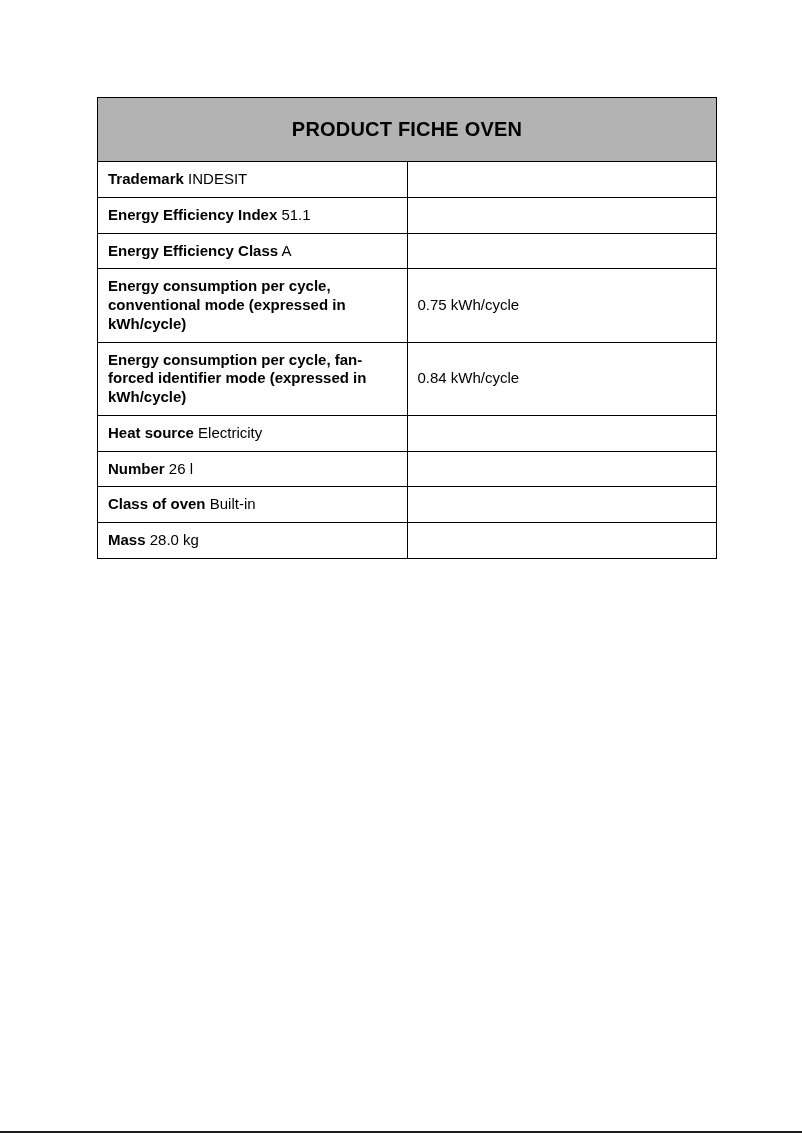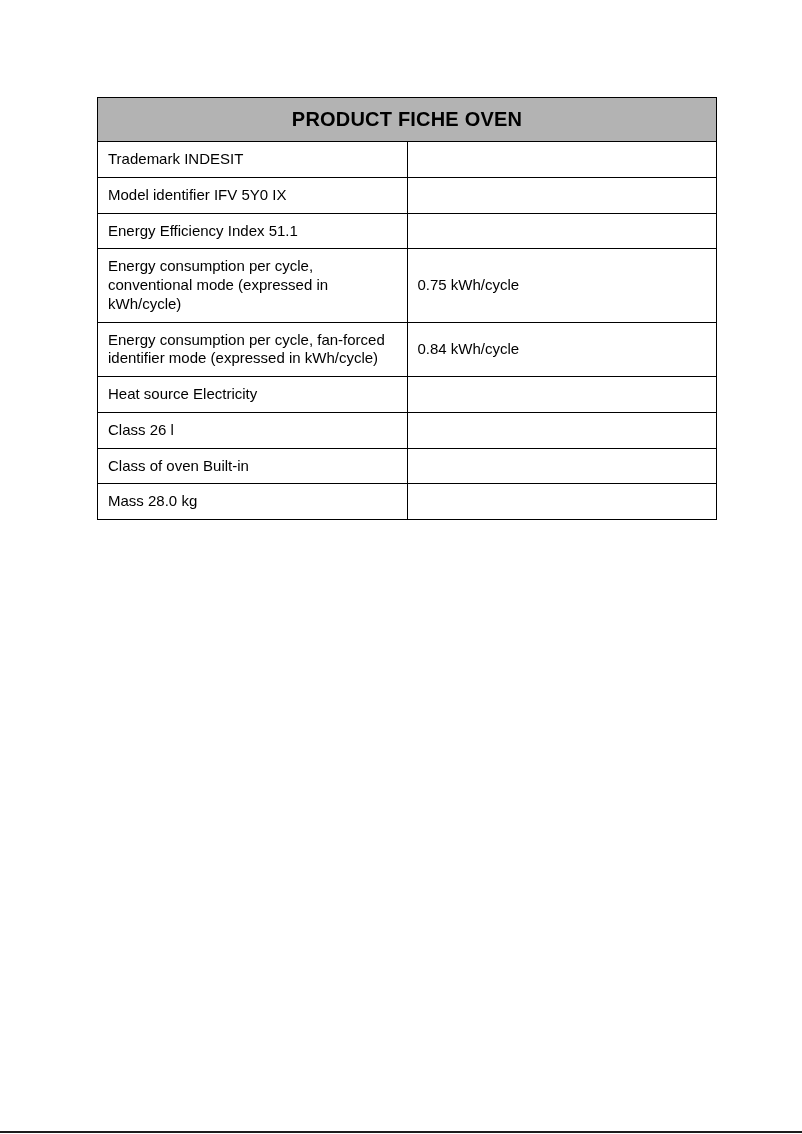--- a/index.html
+++ b/index.html
@@ -28,36 +28,36 @@
   .fiche-table th,
   .fiche-table td {
     border: 1.5px solid #000000;
     vertical-align: middle;
   }
   th.title-cell {
     background: #b3b3b3;
     font-size: 20px;
     font-weight: bold;
     text-align: center;
-    padding: 10px 6px;
+    padding: 20px 6px;
     letter-spacing: 0.2px;
   }
   td.label-cell {
     width: 416px;
     padding: 8px 10px;
     font-size: 15px;
     line-height: 1.25;
   }
   td.value-cell {
     width: 204px;
     padding: 4px 10px;
     font-size: 15px;
     line-height: 1.25;
   }
-  .lbl { font-weight: normal; }
+  .lbl { font-weight: bold; }
   .bottom-line {
     position: absolute;
     left: 0;
     bottom: 1px;
     width: 100%;
     height: 2px;
     background: #1c1c1c;
   }
 </style>
 </head>
@@ -70,41 +70,41 @@
       <tr>
         <th class="title-cell" colspan="2">PRODUCT FICHE OVEN</th>
       </tr>
     </thead>
     <tbody>
       <tr>
         <td class="label-cell"><span class="lbl">Trademark</span> <span>INDESIT</span></td>
         <td class="value-cell"></td>
       </tr>
       <tr>
-        <td class="label-cell"><span class="lbl">Model identifier</span> <span>IFV 5Y0 IX</span></td>
+        <td class="label-cell"><span class="lbl">Energy Efficiency Index</span> <span>51.1</span></td>
         <td class="value-cell"></td>
       </tr>
       <tr>
-        <td class="label-cell"><span class="lbl">Energy Efficiency Index</span> <span>51.1</span></td>
+        <td class="label-cell"><span class="lbl">Energy Efficiency Class</span> <span>A</span></td>
         <td class="value-cell"></td>
       </tr>
       <tr>
         <td class="label-cell"><span class="lbl">Energy consumption per cycle, conventional mode (expressed in kWh/cycle)</span> <span></span></td>
         <td class="value-cell">0.75 kWh/cycle</td>
       </tr>
       <tr>
         <td class="label-cell"><span class="lbl">Energy consumption per cycle, fan-forced identifier mode (expressed in kWh/cycle)</span> <span></span></td>
         <td class="value-cell">0.84 kWh/cycle</td>
       </tr>
       <tr>
         <td class="label-cell"><span class="lbl">Heat source</span> <span>Electricity</span></td>
         <td class="value-cell"></td>
       </tr>
       <tr>
-        <td class="label-cell"><span class="lbl">Class</span> <span>26 l</span></td>
+        <td class="label-cell"><span class="lbl">Number</span> <span>26 l</span></td>
         <td class="value-cell"></td>
       </tr>
       <tr>
         <td class="label-cell"><span class="lbl">Class of oven</span> <span>Built-in</span></td>
         <td class="value-cell"></td>
       </tr>
       <tr>
         <td class="label-cell"><span class="lbl">Mass</span> <span>28.0 kg</span></td>
         <td class="value-cell"></td>
       </tr>

